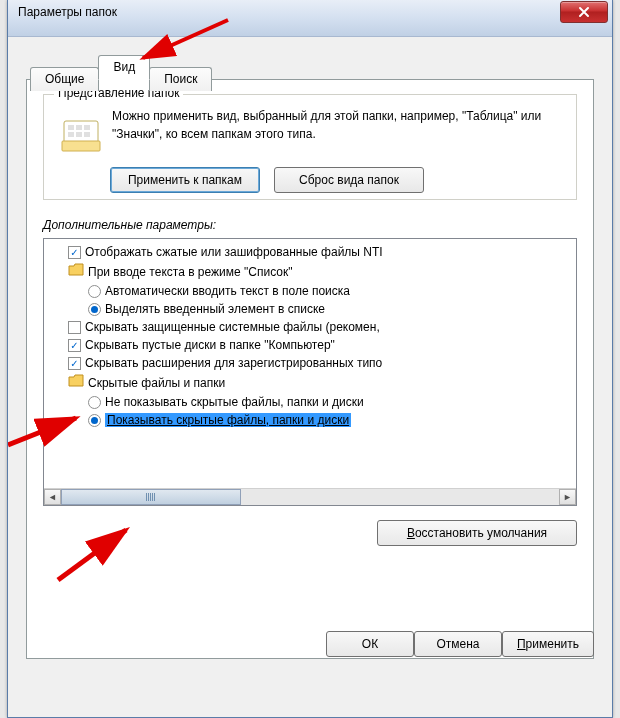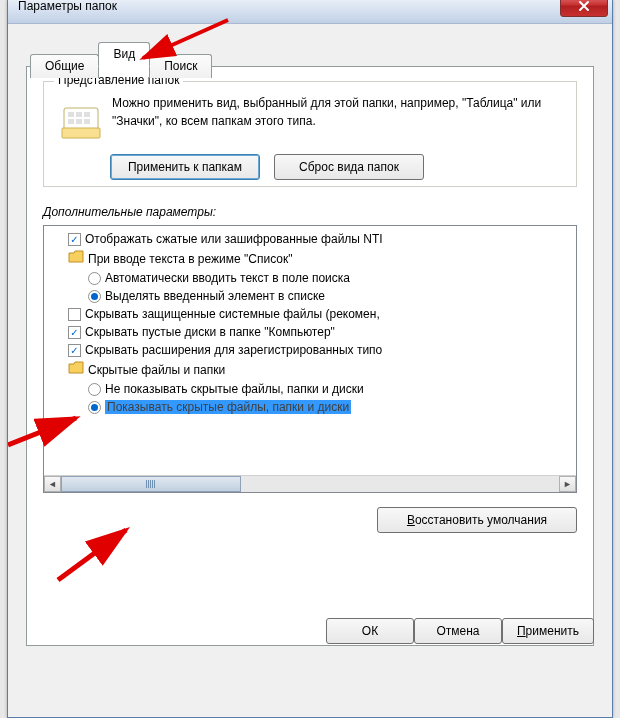--- a/index.html
+++ b/index.html
@@ -16,21 +16,21 @@
       top: 0;
       left: 7px;
       width: 606px;
       height: 718px;
       background: #f0f0f0;
       border: 1px solid #5a7ca8;
       border-top: none;
       box-shadow: 0 0 3px rgba(0,0,0,0.3);
     }
     .titlebar {
-      height: 24px;
+      height: 37px;
       background: linear-gradient(to bottom, #e8eef7 0%, #d4e0f0 50%, #c0d0e5 100%);
       display: flex;
       align-items: center;
       padding: 0 4px 12px 10px;
       border-bottom: 1px solid #a8b8d0;
       position: relative;
     }
     .titlebar-title {
       font-size: 12px;
       color: #000;
@@ -193,22 +193,23 @@
       content: '';
       width: 7px;
       height: 7px;
       background: #0066cc;
       border-radius: 50%;
     }
     .folder-icon-sm svg { width: 16px; height: 14px; }
     .list-text { }
     .list-text.selected {
       background: #3399ff;
-      color: #404040;
+      color: #000000;
       padding: 0 2px;
+      text-decoration: underline;
     }
     .hscroll {
       position: absolute;
       bottom: 0;
       left: 0;
       right: 0;
       height: 17px;
       background: #f0f0f0;
       border-top: 1px solid #d0d0d0;
       display: flex;

